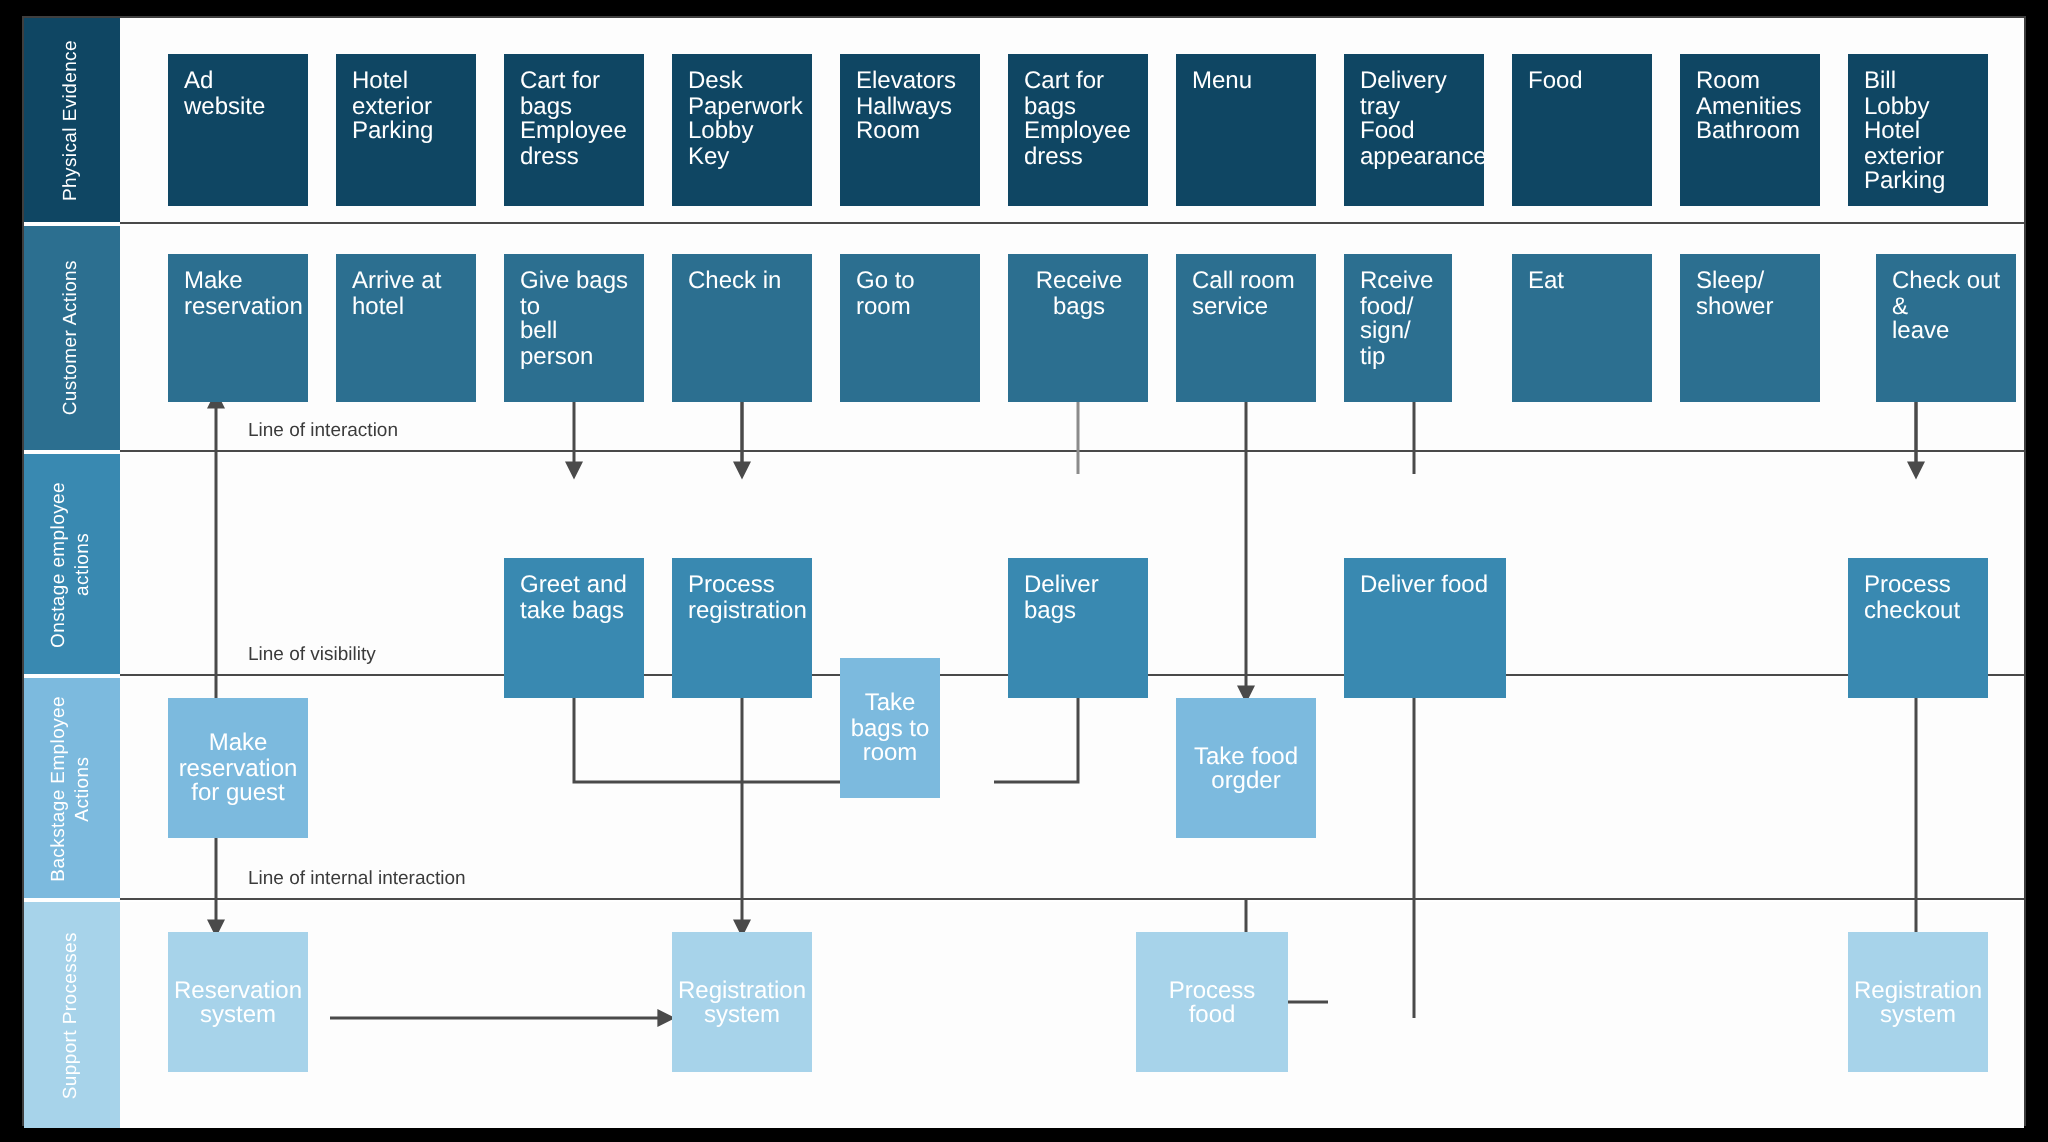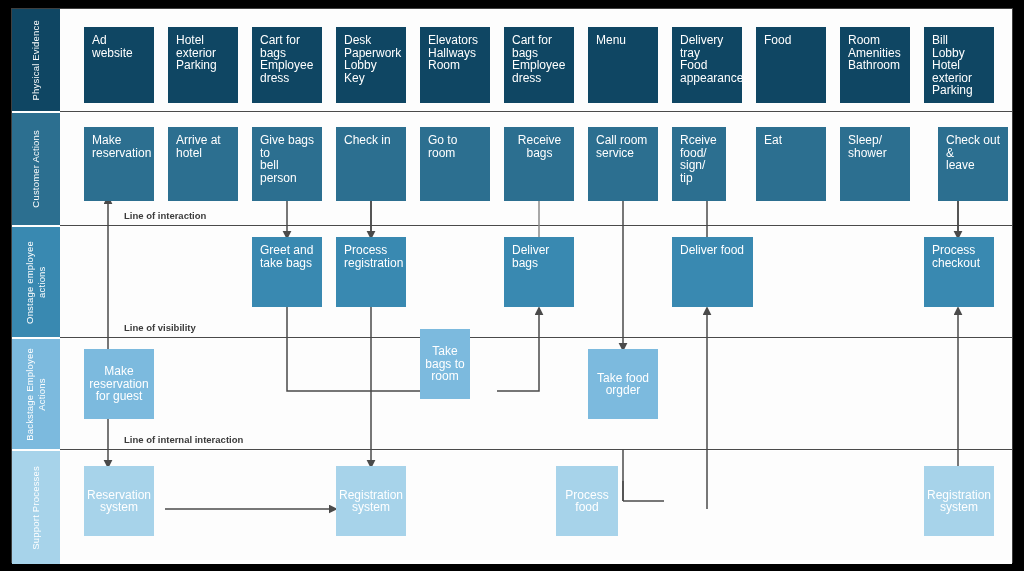--- a/index.html
+++ b/index.html
@@ -16,28 +16,28 @@
   .lane-label{position:absolute;left:0;top:0;bottom:0;width:48px;
               display:flex;align-items:center;justify-content:center;}
   .lane-label span{
      writing-mode:vertical-rl;transform:rotate(180deg);
      color:#fff;font-size:9.5px;line-height:12px;letter-spacing:.2px;
      text-align:center;white-space:pre-line;}
   .lane-body{position:absolute;left:48px;right:0;top:0;bottom:0;
              box-sizing:border-box;background:#fdfdfd;}
 
   .sep{position:absolute;left:48px;right:0;height:0;border-top:1.4px solid #4a4a4a;}
-  .sep-label{position:absolute;font-size:9.5px;color:#3b3b3b;background:transparent;font-weight:bold;}
+  .sep-label{position:absolute;font-size:9.5px;color:#3b3b3b;background:transparent;}
 
   .box{position:absolute;box-sizing:border-box;color:#ffffff;
        font-size:12px;line-height:12.5px;padding:7px 7px 0 8px;
        white-space:pre-line;overflow:hidden;}
   .box.c1{background:#0f4663;}
   .box.c2{background:#2c6f90;}
-  .box.c3{background:#3989b1;color:#ffffff;}
+  .box.c3{background:#3989b1;color:#ffffff;margin-top:42px;}
   .box.c4{background:#7cbade;text-align:center;display:flex;
           align-items:center;justify-content:center;padding:4px;}
   .box.c5{background:#a7d3ea;text-align:center;display:flex;
           align-items:center;justify-content:center;padding:4px;}
 
   svg.links{position:absolute;left:0;top:0;width:1002px;height:555px;
             pointer-events:none;overflow:visible;}
 </style>
 </head>
 <body>
@@ -209,19 +209,19 @@
 reservation
 for guest</div>
         <div class="box c4" style="left: 408px; top: 320px; width: 50px; height: 70px;">Take bags to
 room</div>
         <div class="box c4" style="left: 576px; top: 340px; width: 70px; height: 70px;">Take food
 orgder</div>
         <div class="box c5" style="left: 72px; top: 457px; width: 70px; height: 70px;">Reservation
 system</div>
         <div class="box c5" style="left: 324px; top: 457px; width: 70px; height: 70px;">Registration
 system</div>
-        <div class="box c5" style="left: 544px; top: 457px; width: 62px; height: 70px;">Process food</div>
+        <div class="box c5" style="left: 556px; top: 457px; width: 76px; height: 70px;">Process food</div>
         <div class="box c5" style="left: 912px; top: 457px; width: 70px; height: 70px;">Registration
 system</div>
       </div>
 
   </div>
 </div>
 
 </body></html>

